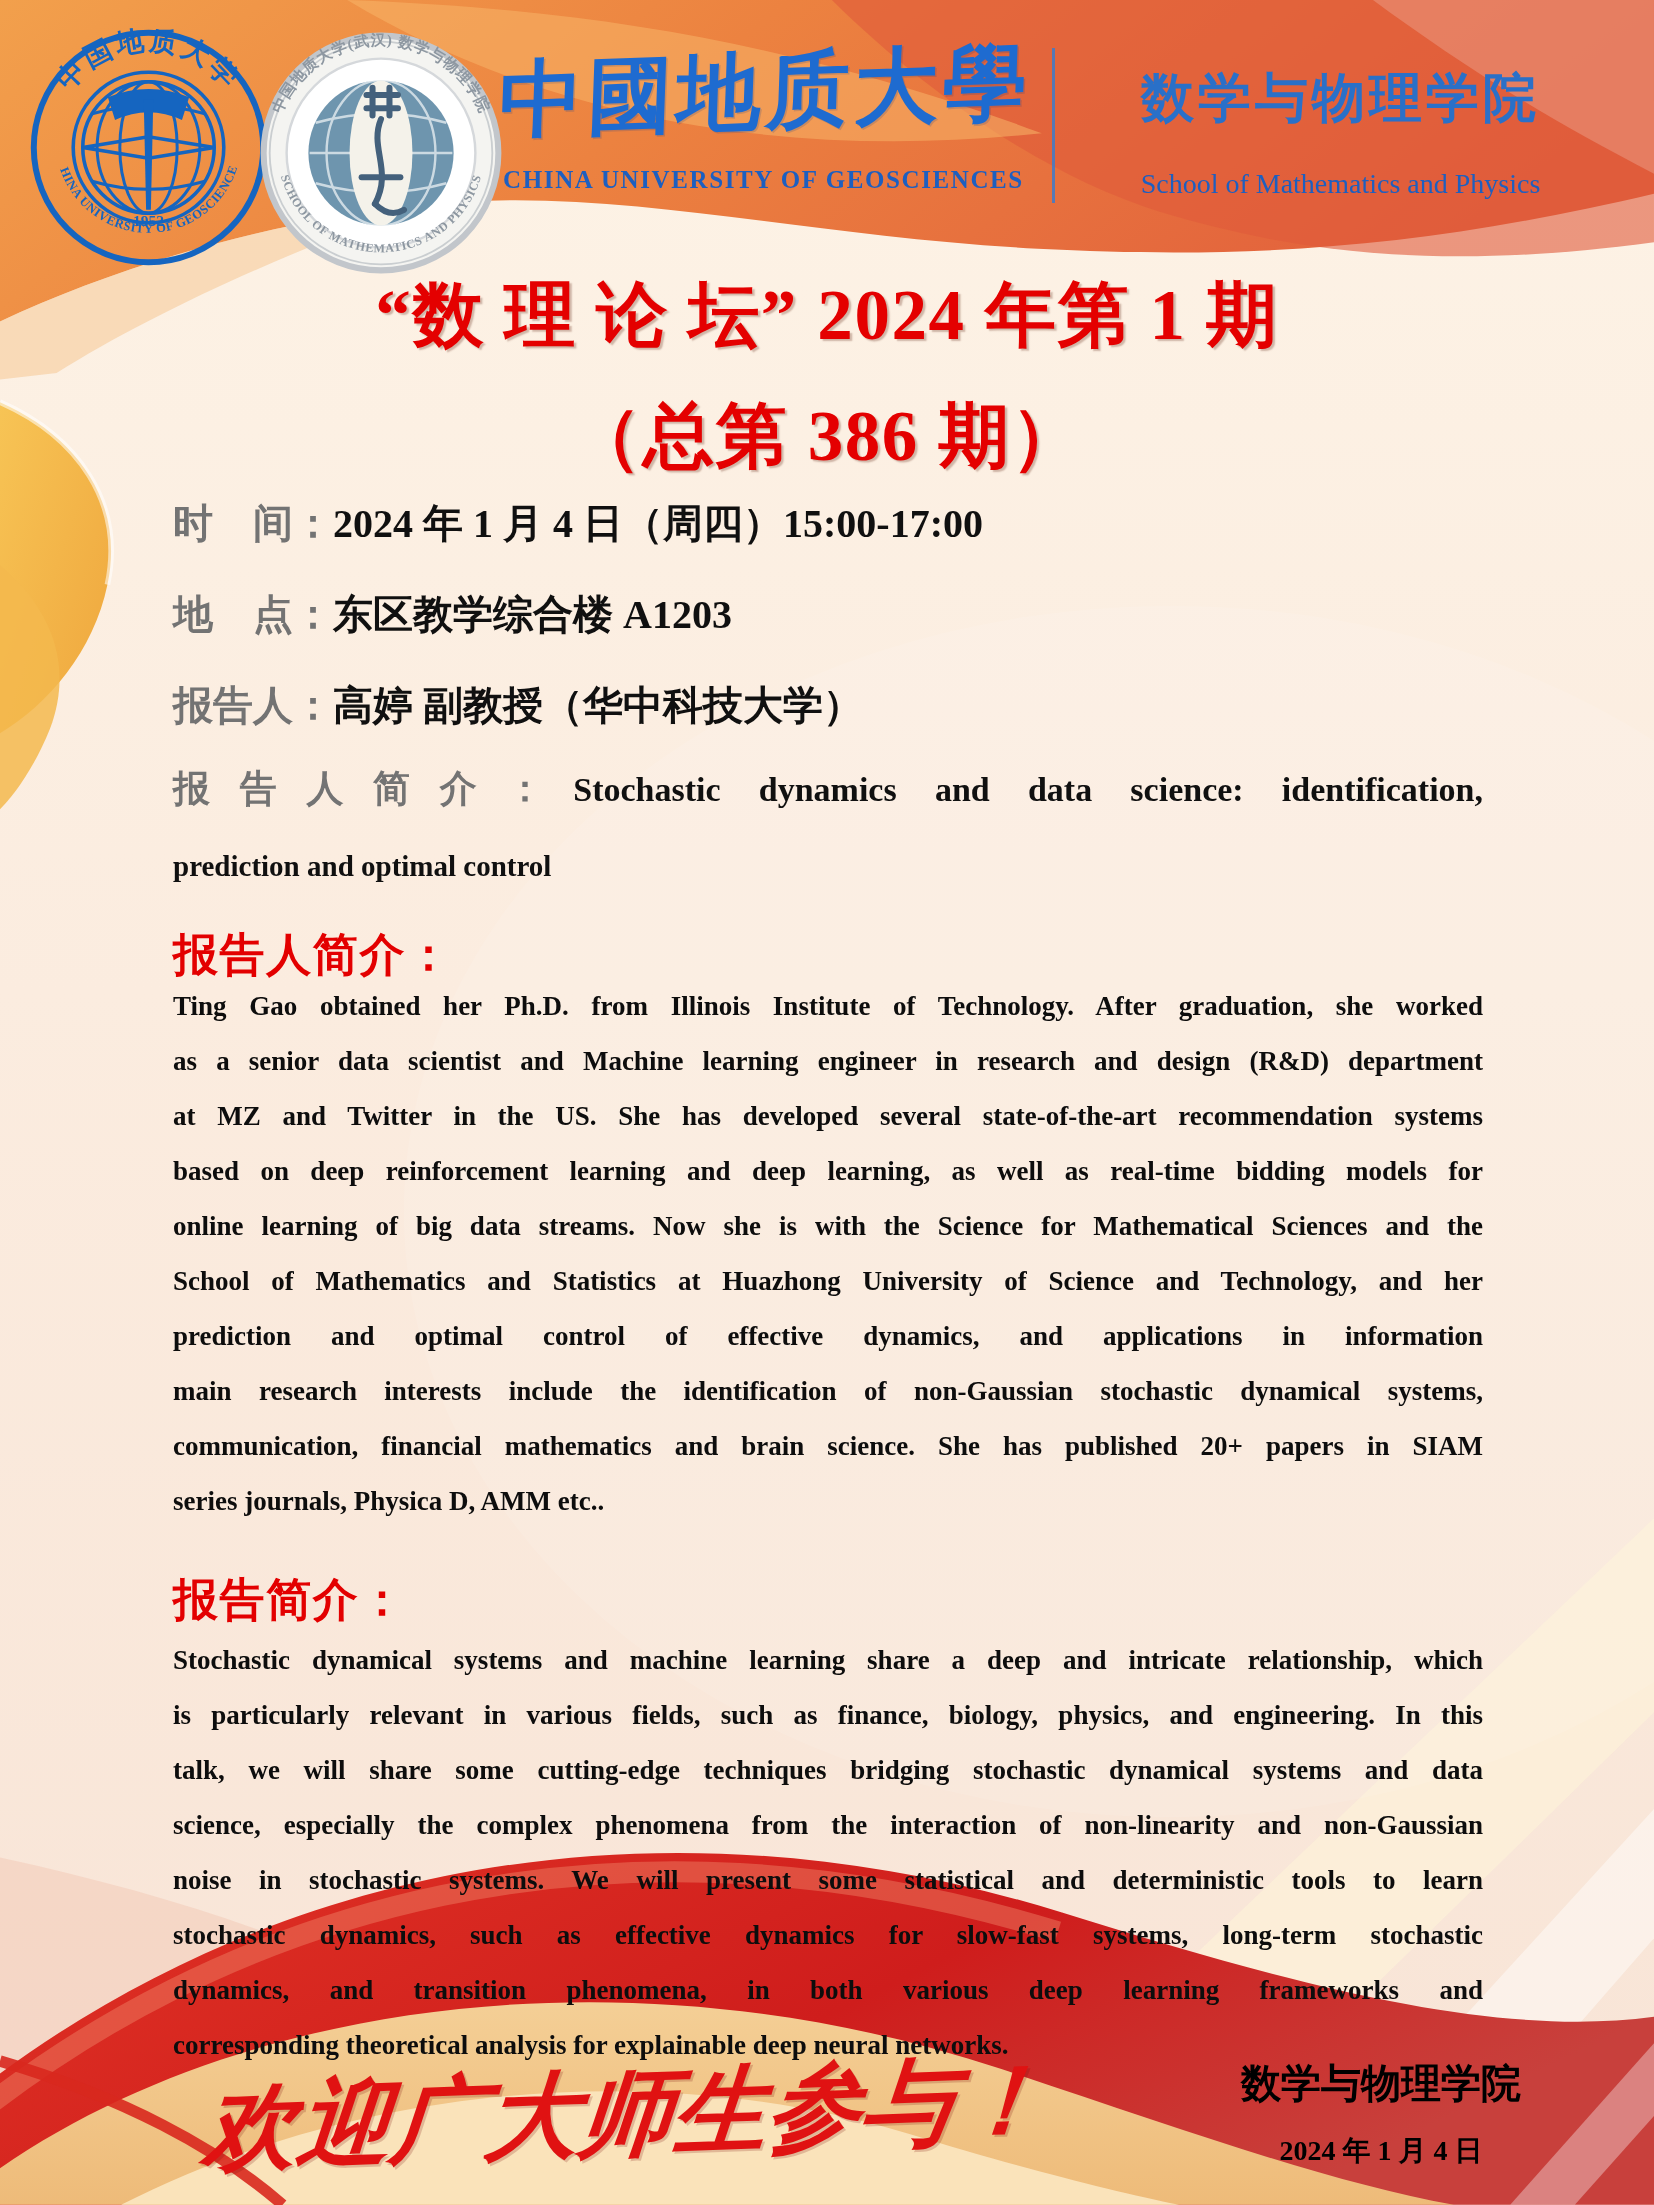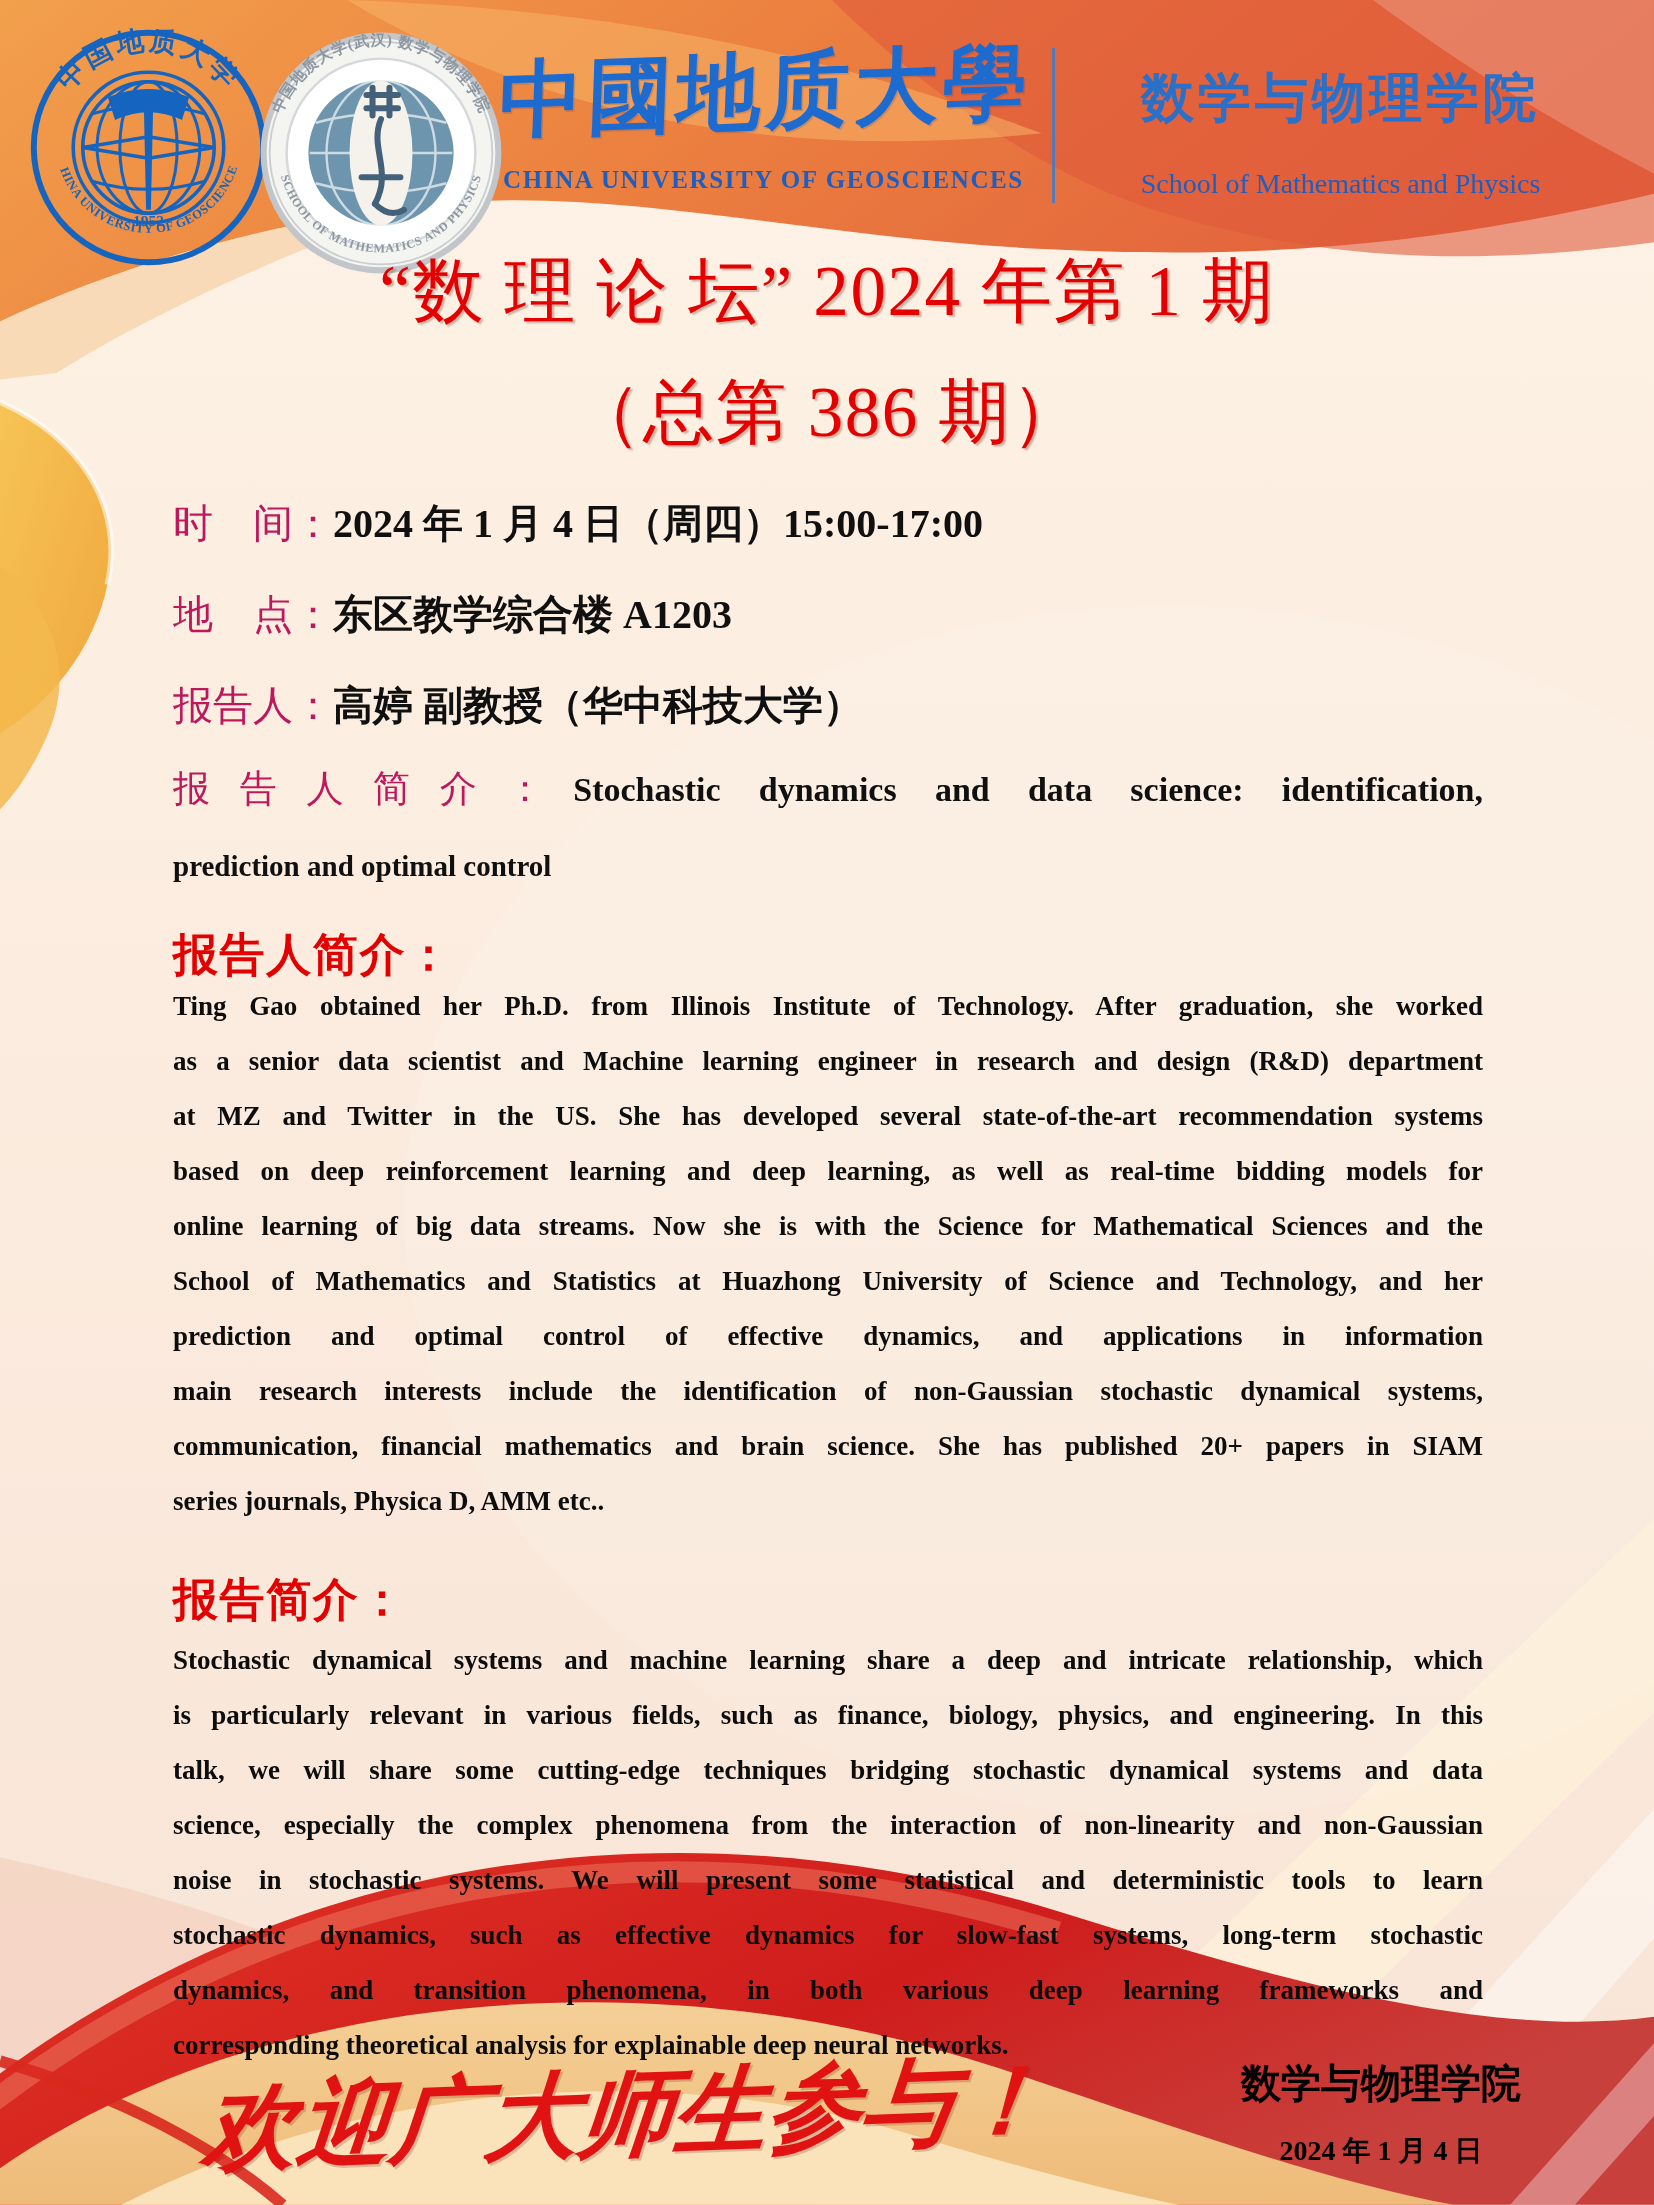--- a/index.html
+++ b/index.html
@@ -21,29 +21,29 @@
   .hdr-divider{position:absolute;left:1052px;top:48px;width:3.2px;height:155px;
                background:#3e7bc9;opacity:.85;}
   .school-zh{position:absolute;left:1074px;top:63px;width:533px;text-align:center;
              font-family:"Liberation Sans","DejaVu Sans",sans-serif;
              font-size:53px;font-weight:700;color:#2a70c8;letter-spacing:4px;}
   .school-en{position:absolute;left:1074px;top:168px;width:533px;text-align:center;
              font-size:28px;color:#1d5fc0;}
 
   
   .title-line{position:absolute;left:0;width:100%;text-align:center;color:#e40000;
-              font-weight:400;font-size:71px;line-height:1.1;letter-spacing:1.6px;
-              text-shadow:2.4px 2.4px 1.6px rgba(90,30,10,.28);}
+              font-weight:700;font-size:71px;line-height:1.1;letter-spacing:1.6px;
+              text-shadow:2.4px 2.4px 1.6px rgba(90,30,10,.28);margin-top:24px;}
   .title1{top:252px;}
   .title2{top:373px;}
 
   
   .info{position:absolute;left:173px;top:478px;width:1310px;}
   .irow{font-size:40px;line-height:90px;white-space:nowrap;color:#101010;font-weight:600;}
-  .ilabel{color:#be185d;font-weight:400;
+  .ilabel{color:#737373;font-weight:700;
           font-family:"Liberation Sans","DejaVu Sans",sans-serif;}
   .topic1{font-size:34px;line-height:76px;text-align:justify;text-align-last:justify;
           color:#101010;font-weight:700;}
   .topic1 .ilabel{font-size:37px;}
   .topic2{font-size:29px;line-height:76px;color:#101010;font-weight:700;}
 
   
   .sec-heading{position:absolute;left:173px;color:#e30000;font-weight:700;
                font-family:"Liberation Sans","DejaVu Sans",sans-serif;
                font-size:45px;line-height:52px;letter-spacing:1.6px;}

